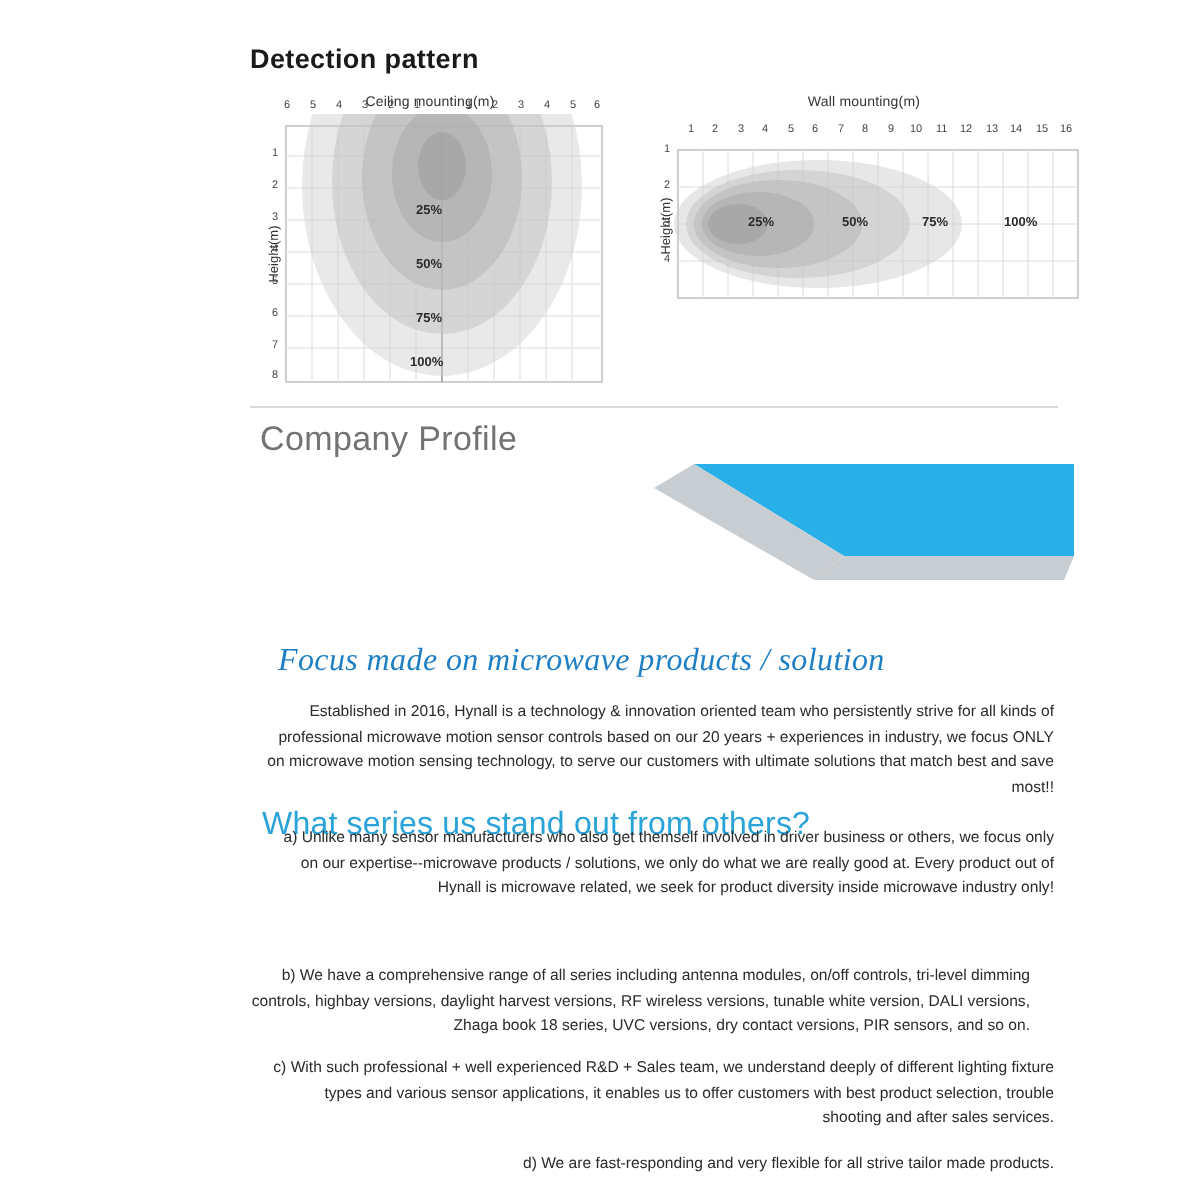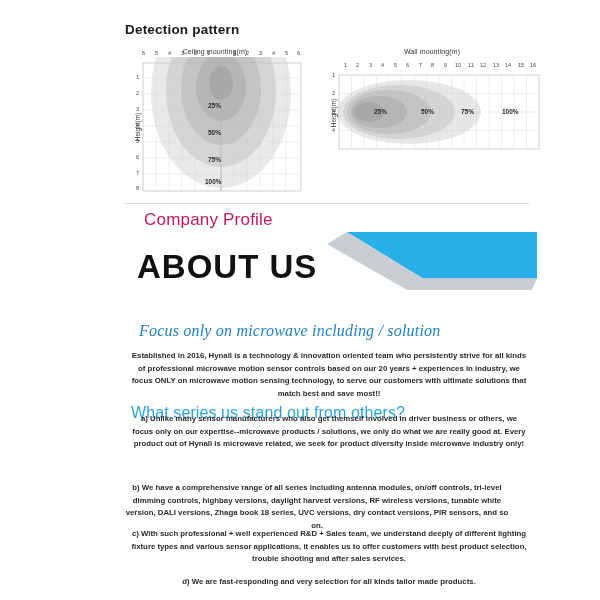--- a/index.html
+++ b/index.html
@@ -78,23 +78,23 @@
   
   .section-rule {
     position: absolute;
     left: 98px; top: 203px;
     width: 404px;
     height: 1px;
     background: #d9d9d9;
   }
   .company-profile {
     position: absolute;
-    left: 117px; top: 210px;
+    left: 103px; top: 210px;
     font-size: 17px;
-    color: #be185d;
+    color: #737373;
     letter-spacing: .2px;
   }
 
   
   .arrow-wrap {
     position: absolute;
     left: 300px; top: 232px;
     width: 210px; height: 75px;
   }
   .about-us {
@@ -116,22 +116,21 @@
     color: #1f7fc4;
     letter-spacing: .2px;
   }
 
   .para {
     position: absolute;
     font-size: 7.8px;
     line-height: 1.62;
     color: #2b2b2b;
     width: 396px;
-    text-align: center;
-    font-weight: bold;
+    text-align: right;
   }
   .p1 { left: 104px; top: 350px; }
 
   .standout {
     position: absolute;
     left: 104px; top: 404px;
     font-size: 16px;
     color: #2aa3d8;
     letter-spacing: .1px;
   }
@@ -287,25 +286,24 @@
   <div class="company-profile">Company Profile</div>
 
   <div class="arrow-wrap">
     <svg width="210" height="75" viewBox="0 0 210 75">
       <polygon points="20,0 210,0 210,46 95,46" fill="#2ab0e8"></polygon>
       <polygon points="20,0 95,46 80,58 0,12" fill="#c8cdd1"></polygon>
       <polygon points="95,46 210,46 205,58 80,58" fill="#c8cdd1"></polygon>
     </svg>
   </div>
 
-  <div class="about-us">ABOUT US</div>
-  <div class="focus-line">Focus only on microwave including / solution</div>
+  <div class="focus-line">Focus made on microwave products / solution</div>
 
   <div class="para p1">Established in 2016, Hynall is a technology &amp; innovation oriented team who persistently strive for all kinds of professional microwave motion sensor controls based on our 20 years + experiences in industry, we focus ONLY on microwave motion sensing technology, to serve our customers with ultimate solutions that match best and save most!!</div>
 
   <div class="standout">What series us stand out from others?</div>
 
   <div class="para p2">a)  Unlike many sensor manufacturers who also get themself involved in driver business or others, we focus only on our expertise--microwave products / solutions, we only do what we are really good at. Every product out of Hynall is microwave related, we seek for product diversity inside microwave industry only!</div>
   <div class="para p3">b)  We have a comprehensive range of all series including antenna modules, on/off controls, tri-level dimming controls, highbay versions, daylight harvest versions, RF wireless versions, tunable white version, DALI versions, Zhaga book 18 series, UVC versions, dry contact versions, PIR sensors, and so on.</div>
   <div class="para p4">c)  With such professional + well experienced R&amp;D + Sales team, we understand deeply of different lighting fixture types and various sensor applications, it enables us to offer customers with best product selection, trouble shooting and after sales services.</div>
-  <div class="para p5">d)  We are fast-responding and very selection for all kinds tailor made products.</div>
+  <div class="para p5">d)  We are fast-responding and very flexible for all strive tailor made products.</div>
 
 </div>
 
 </body></html>

